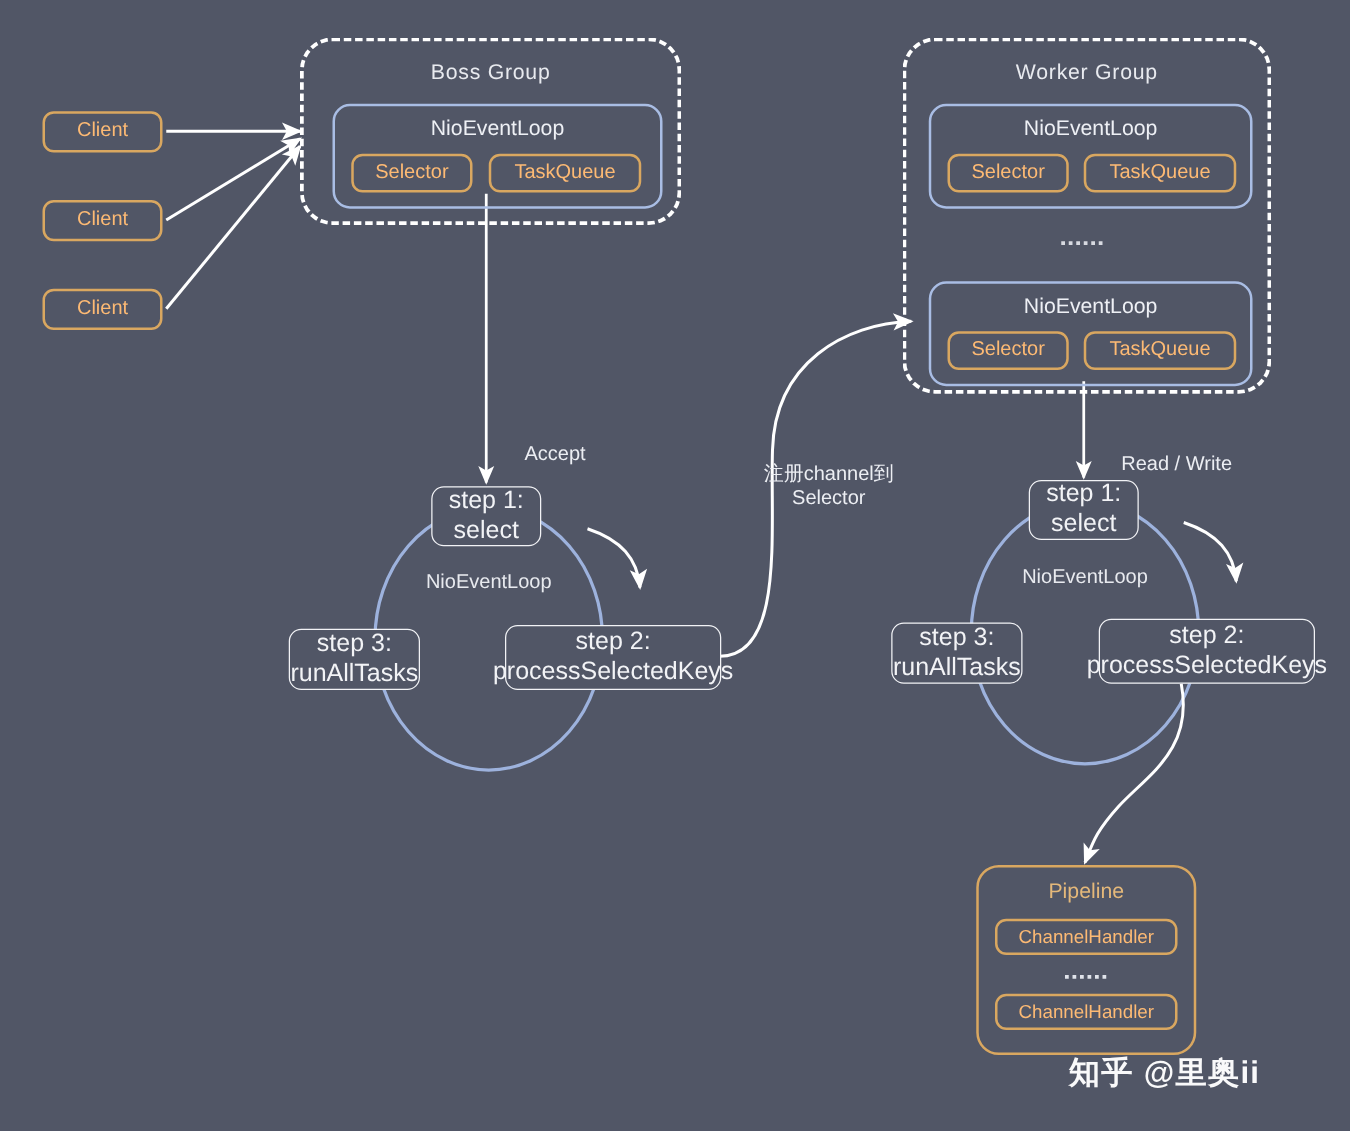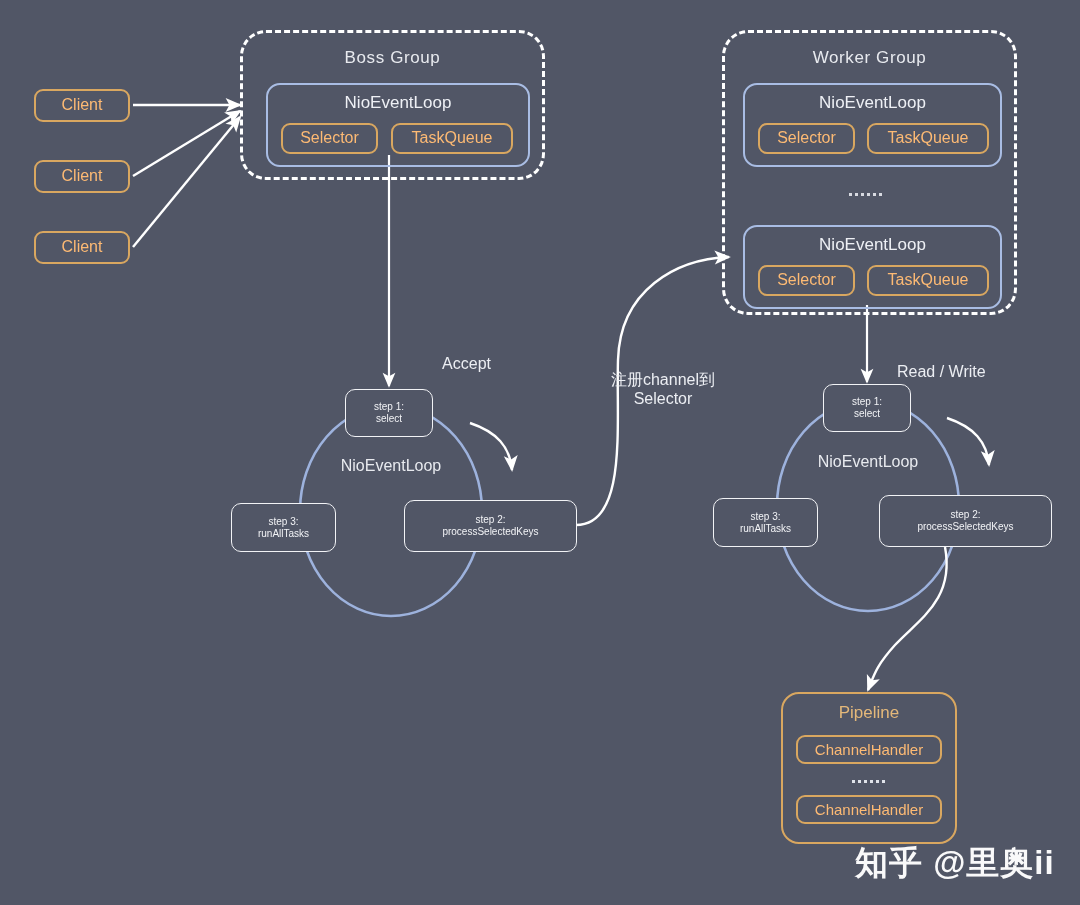--- a/index.html
+++ b/index.html
@@ -89,21 +89,21 @@
     text-align: center;
     color: #e4b87a;
     font-size: 17px;
   }
 
   
   .step-box {
     border: 1.8px solid #f2f3f6;
     border-radius: 10px;
     color: #f2f3f6;
-    font-size: 10px;
+    font-size: 20px;
     background: #515666;
     z-index: 5;
   }
 
   
   .text-label {
     position: absolute;
     color: #eceef3;
     font-size: 16px;
     white-space: pre-line;
@@ -132,21 +132,21 @@
 
   .caption {
     position: absolute;
     color: #d7dae2;
     font-size: 17px;
     letter-spacing: 0.5px;
   }
   .watermark {
     position: absolute;
     color: #ffffff;
-    font-size: 33px;
+    font-size: 25px;
     font-weight: bold;
     letter-spacing: 1px;
     opacity: 0.97;
   }
 </style>
 </head>
 <body>
 
 <div id="canvas">
 
@@ -225,21 +225,21 @@
       <div class="loop-card-title">NioEventLoop</div>
       <div class="node gold-box" style="left:13px; top:38px; width:97px; height:31px;">
         <span>Selector</span>
       </div>
       <div class="node gold-box" style="left:122px; top:38px; width:122px; height:31px;">
         <span>TaskQueue</span>
       </div>
     </div>
   </div>
 
-  <div class="text-label" style="left:409px; top:354px; width:70px; text-align:right;margin-left:12px;">Accept</div>
+  <div class="text-label" style="left:409px; top:354px; width:70px; text-align:center;">Accept</div>
   <div class="text-label" style="left:897px; top:362px; width:120px; text-align:left;">Read / Write</div>
   <div class="text-label" style="left:597px; top:370px; width:132px;">注册channel到
 Selector</div>
 
   <div class="text-label loop-center-label" style="left:311px; top:456px; width:160px;">NioEventLoop</div>
 
   <div class="node step-box" style="left:345px; top:389px; width:88px; height:48px;">
     <span>step 1:
 select</span>
   </div>

